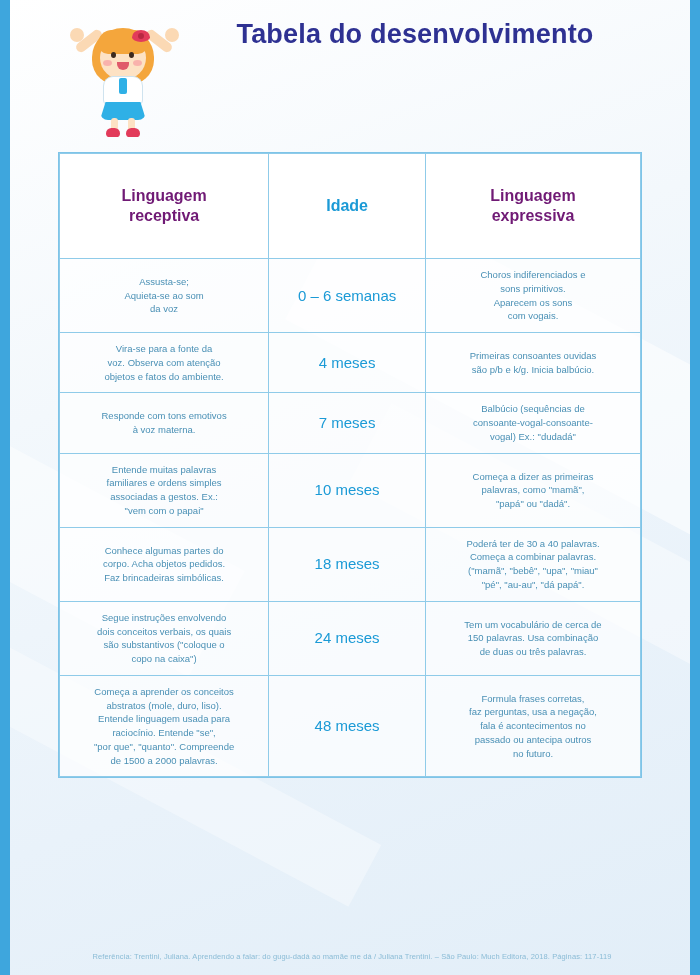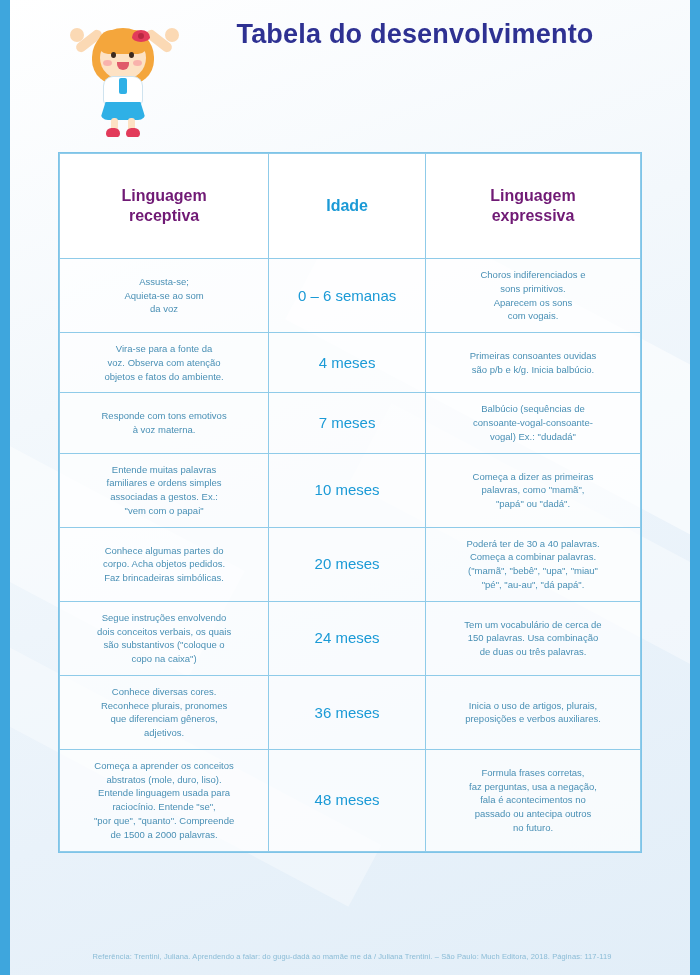--- a/index.html
+++ b/index.html
@@ -222,34 +222,29 @@
           <td class="age">7 meses</td>
           <td class="expr">Balbúcio (sequências de<br>consoante-vogal-consoante-<br>vogal) Ex.: "dudadá"</td>
         </tr>
         <tr>
           <td class="recep">Entende muitas palavras<br>familiares e ordens simples<br>associadas a gestos. Ex.:<br>"vem com o papai"</td>
           <td class="age">10 meses</td>
           <td class="expr">Começa a dizer as primeiras<br>palavras, como "mamã",<br>"papá" ou "dadá".</td>
         </tr>
         <tr>
           <td class="recep">Conhece algumas partes do<br>corpo. Acha objetos pedidos.<br>Faz brincadeiras simbólicas.</td>
-          <td class="age">20 meses</td>
+          <td class="age">18 meses</td>
           <td class="expr">Poderá ter de 30 a 40 palavras.<br>Começa a combinar palavras.<br>("mamã", "bebê", "upa", "miau"<br>"pé", "au-au", "dá papá".</td>
         </tr>
         <tr>
           <td class="recep">Segue instruções envolvendo<br>dois conceitos verbais, os quais<br>são substantivos ("coloque o<br>copo na caixa")</td>
           <td class="age">24 meses</td>
           <td class="expr">Tem um vocabulário de cerca de<br>150 palavras. Usa combinação<br>de duas ou três palavras.</td>
         </tr>
         <tr>
-          <td class="recep">Conhece diversas cores.<br>Reconhece plurais, pronomes<br>que diferenciam gêneros,<br>adjetivos.</td>
-          <td class="age">36 meses</td>
-          <td class="expr">Inicia o uso de artigos, plurais,<br>preposições e verbos auxiliares.</td>
-        </tr>
-        <tr>
           <td class="recep">Começa a aprender os conceitos<br>abstratos (mole, duro, liso).<br>Entende linguagem usada para<br>raciocínio. Entende "se",<br>"por que", "quanto". Compreende<br>de 1500 a 2000 palavras.</td>
           <td class="age">48 meses</td>
           <td class="expr">Formula frases corretas,<br>faz perguntas, usa a negação,<br>fala é acontecimentos no<br>passado ou antecipa outros<br>no futuro.</td>
         </tr>
       </tbody>
     </table>
   </div>
 
   <div class="footer">Referência: Trentini, Juliana. Aprendendo a falar: do gugu-dadá ao mamãe me dá / Juliana Trentini. – São Paulo: Much Editora, 2018. Páginas: 117-119</div>
 </div>

